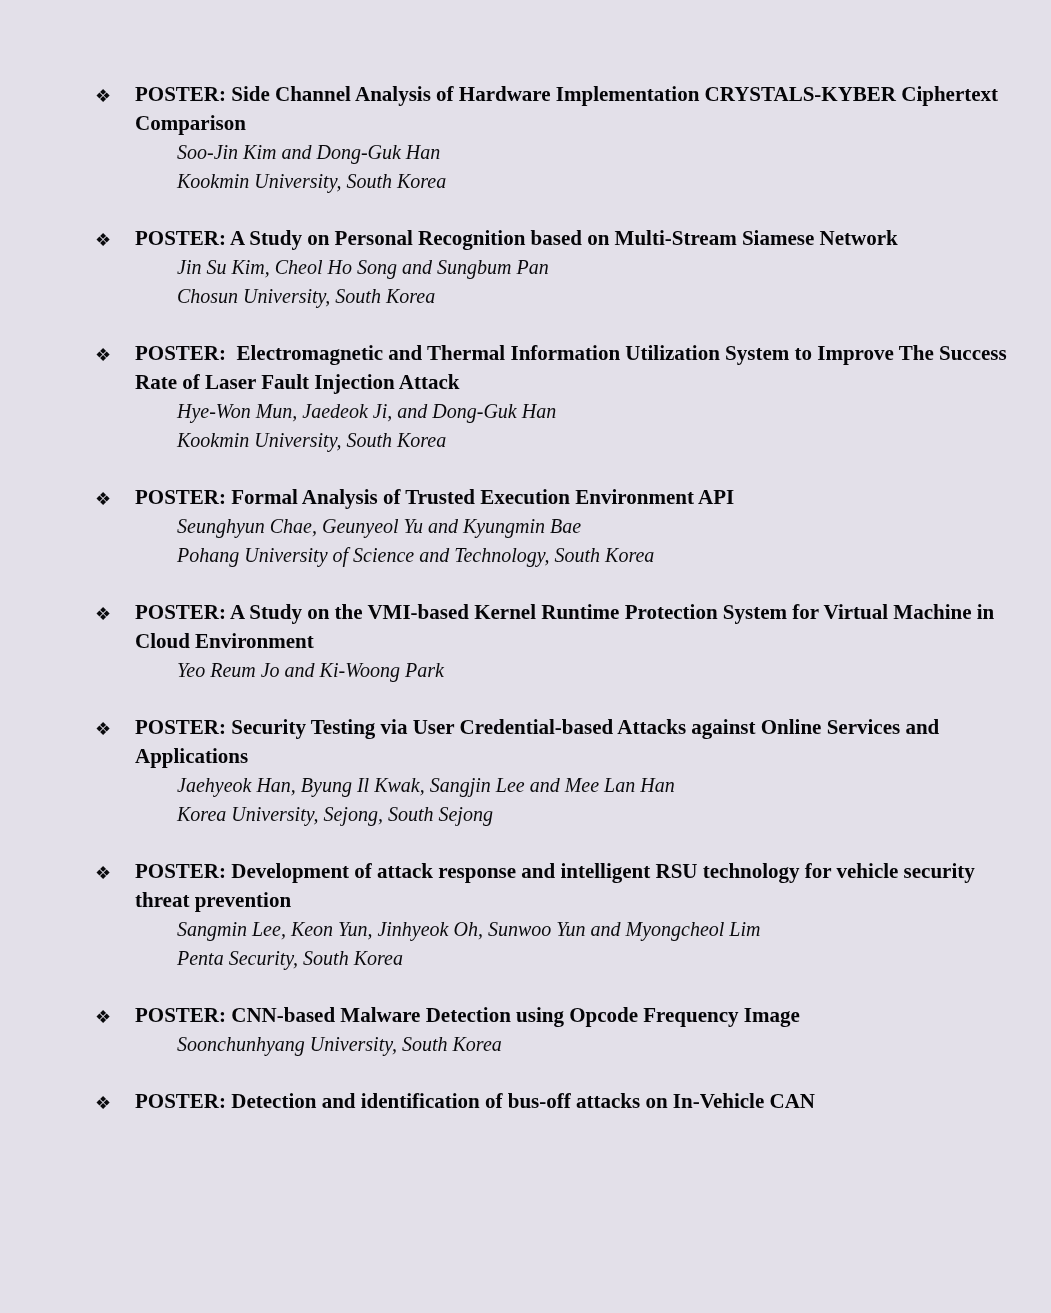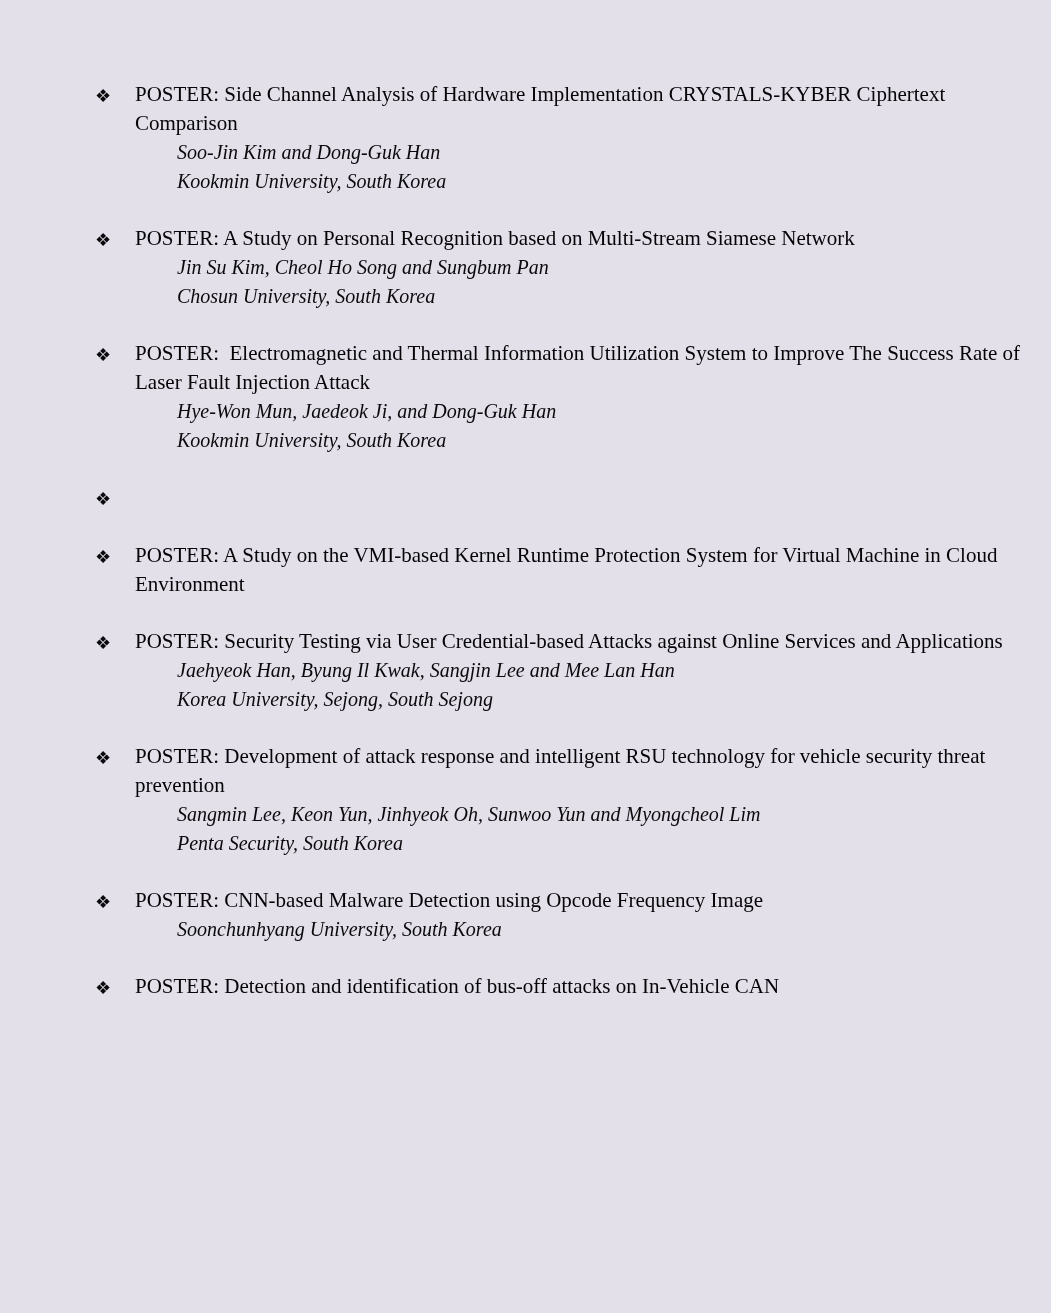--- a/index.html
+++ b/index.html
@@ -31,21 +31,21 @@
     font-size: 18px;
     line-height: 29px;
     padding-top: 1px;
     color: #0a0a0d;
     font-family: "DejaVu Sans", sans-serif;
   }
   .entry-body {
     max-width: 892px;
   }
   .title {
-    font-weight: normal;
+    font-weight: bold;
     font-size: 21px;
     line-height: 29px;
     white-space: pre-wrap;
     color: #050508;
   }
   .authors, .affiliation {
     font-style: italic;
     font-size: 20px;
     line-height: 29px;
     color: #0a0a0d;
@@ -79,26 +79,32 @@
     <span class="bullet">❖</span>
     <div class="entry-body">
       <div class="title">POSTER:  Electromagnetic and Thermal Information Utilization System to Improve The Success Rate of Laser Fault Injection Attack</div>
       <div class="authors">Hye-Won Mun, Jaedeok Ji, and Dong-Guk Han</div>
       <div class="affiliation">Kookmin University, South Korea</div>
     </div>
   </div>
 
   <div class="entry">
     <span class="bullet">❖</span>
+    <div class="entry-body">
+      <div class="title">POSTER: Formal Analysis of Trusted Execution Environment API</div>
+      <div class="authors">Seunghyun Chae, Geunyeol Yu and Kyungmin Bae</div>
+      <div class="affiliation">Pohang University of Science and Technology, South Korea</div>
+    </div>
   </div>
 
   <div class="entry">
     <span class="bullet">❖</span>
     <div class="entry-body">
       <div class="title">POSTER: A Study on the VMI-based Kernel Runtime Protection System for Virtual Machine in Cloud Environment</div>
+      <div class="authors">Yeo Reum Jo and Ki-Woong Park</div>
     </div>
   </div>
 
   <div class="entry">
     <span class="bullet">❖</span>
     <div class="entry-body">
       <div class="title">POSTER: Security Testing via User Credential-based Attacks against Online Services and Applications</div>
       <div class="authors">Jaehyeok Han, Byung Il Kwak, Sangjin Lee and Mee Lan Han</div>
       <div class="affiliation">Korea University, Sejong, South Sejong</div>
     </div>

